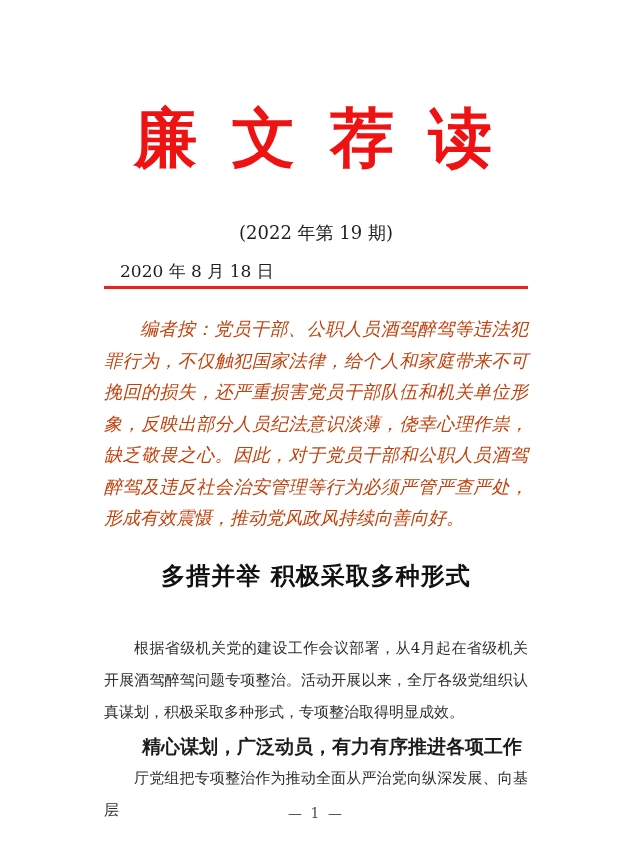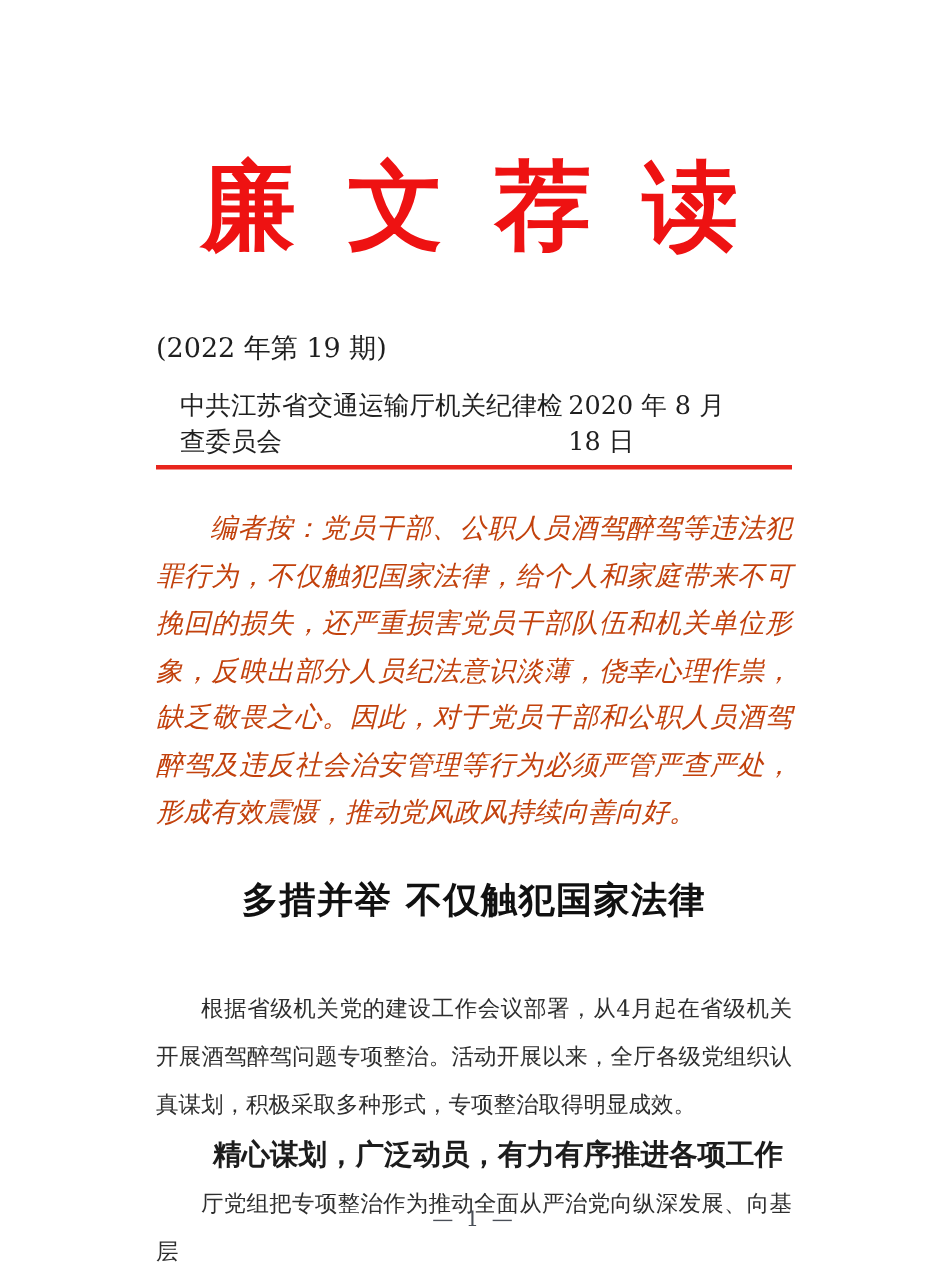--- a/index.html
+++ b/index.html
@@ -25,21 +25,21 @@
     font-size: 64px;
     line-height: 1.3;
     font-weight: bold;
     letter-spacing: 6px;
     color: #ee1212;
     font-family: "DejaVu Serif", "Liberation Serif", serif;
     white-space: nowrap;
   }
   .issue-line {
     margin-top: 42px;
-    text-align: left;
+    text-align: center;
     font-size: 18px;
     line-height: 24px;
     color: #1f1f1f;
   }
   .meta-row {
     display: flex;
     justify-content: space-between;
     align-items: baseline;
     margin-top: 14px;
     padding: 0 26px 0 16px;
@@ -110,29 +110,28 @@
 </head>
 <body>
 
 <div class="page">
 
   <div class="doc-title">廉 文 荐 读</div>
 
   <div class="issue-line">(2022 年第 19 期)</div>
 
   <div class="meta-row">
-    <span>中共江苏省交通运输厅机关纪律检查委员会</span>
     <span>2020 年 8 月 18 日</span>
   </div>
 
   <div class="red-divider"></div>
 
   <p class="editor-note">编者按：党员干部、公职人员酒驾醉驾等违法犯罪行为，不仅触犯国家法律，给个人和家庭带来不可挽回的损失，还严重损害党员干部队伍和机关单位形象，反映出部分人员纪法意识淡薄，侥幸心理作祟，缺乏敬畏之心。因此，对于党员干部和公职人员酒驾醉驾及违反社会治安管理等行为必须严管严查严处，形成有效震慑，推动党风政风持续向善向好。</p>
 
-  <div class="article-headline">多措并举 不仅触犯国家法律</div>
+  <div class="article-headline">多措并举 积极采取多种形式</div>
 
   <p class="body-para para-1">根据省级机关党的建设工作会议部署，从4月起在省级机关开展酒驾醉驾问题专项整治。活动开展以来，全厅各级党组织认真谋划，积极采取多种形式，专项整治取得明显成效。</p>
 
   <p class="article-subheading">精心谋划，广泛动员，有力有序推进各项工作</p>
 
   <p class="body-para para-2">厅党组把专项整治作为推动全面从严治党向纵深发展、向基层</p>
 
   <div class="page-number">— 1 —</div>
 
 </div>

